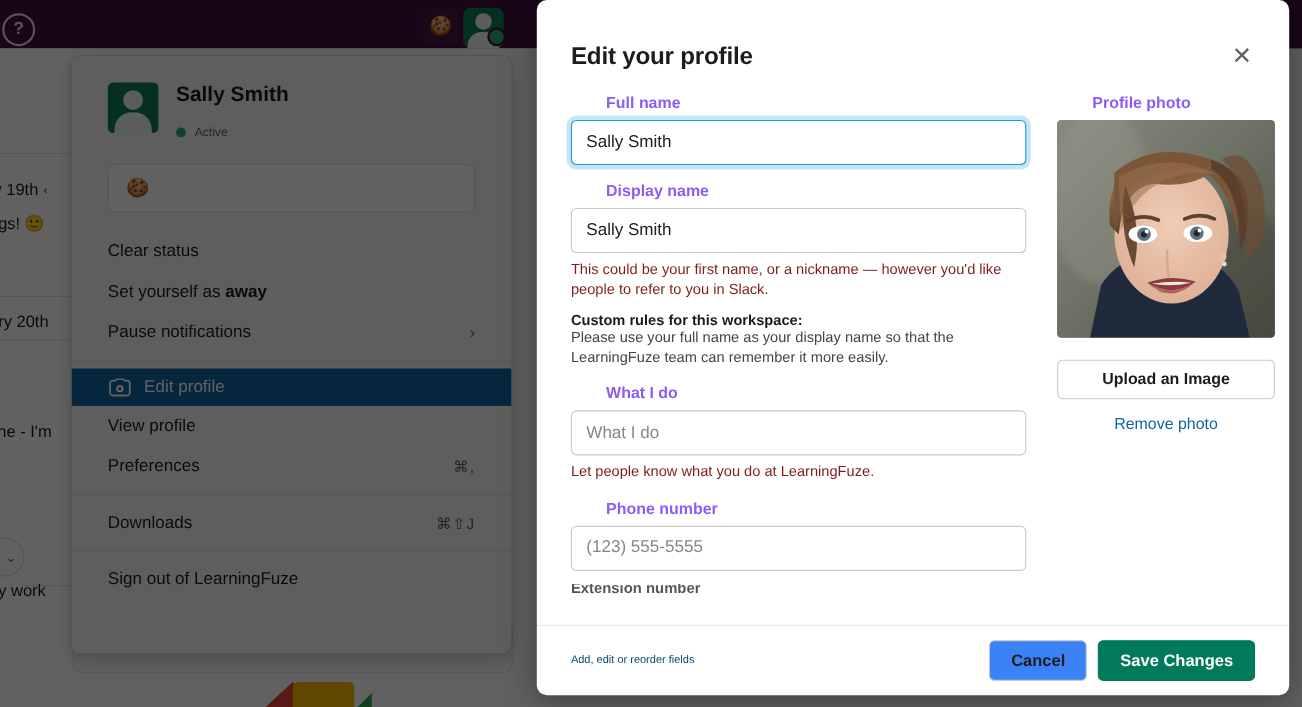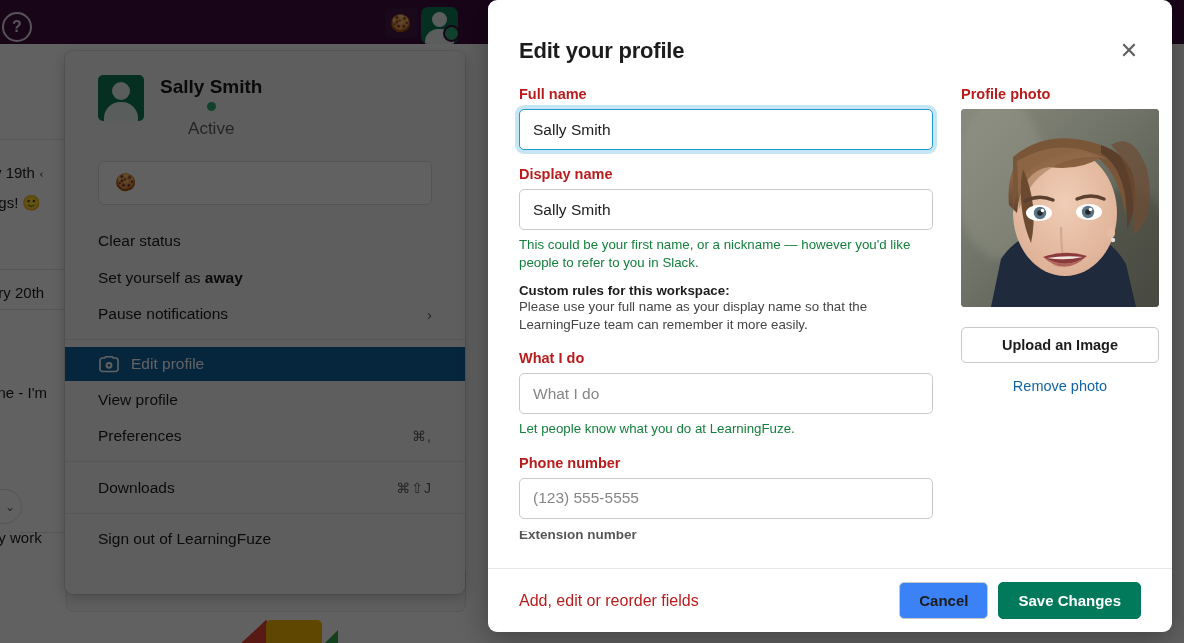--- a/index.html
+++ b/index.html
@@ -77,21 +77,21 @@
     position:absolute; left:65px; top:51px; width:400px; height:543px;
     background:#f8f8f8; border-radius:8px;
     box-shadow:0 0 0 1px rgba(0,0,0,.08), 0 4px 14px rgba(0,0,0,.22);
     overflow:hidden; z-index:5;
   }
   .menu-head { padding:24px 0 0 33px; display:flex; gap:16px; align-items:flex-start; }
   .menu-av { width:46px; height:46px; border-radius:5px; background:#0f7b58; position:relative; overflow:hidden; flex:none;}
   .menu-av .head { position:absolute; left:14px; top:7px; width:18px; height:18px; border-radius:50%; background:#e9f4ef;}
   .menu-av .body { position:absolute; left:6px; top:27px; width:34px; height:22px; border-radius:16px 16px 0 0; background:#e9f4ef;}
   .menu-name { font-size:19px; font-weight:bold; color:#1d1c1d; line-height:1.25; }
-  .menu-status { font-size:17px; color:#616061; display:flex; align-items:center; gap:8px; margin-top:3px;flex-direction:column;}
+  .menu-status { font-size:11px; color:#616061; display:flex; align-items:center; gap:8px; margin-top:16px;}
   .dot-active { width:9px; height:9px; border-radius:50%; background:#2bac76; display:inline-block;}
 
   .status-box {
     margin:22px 33px 0 33px; height:44px; background:#fff;
     border:1px solid #dddddd; border-radius:6px;
     display:flex; align-items:center; padding:0 16px; font-size:17px;
   }
   .mrow {
     height:36.5px; display:flex; align-items:center; padding:0 33px;
     font-size:15.5px; color:#1d1c1d; cursor:pointer; white-space:nowrap;
@@ -119,31 +119,31 @@
     display:flex; flex-direction:column; overflow:hidden;
   }
   .modal-head { padding:38px 30px 0 31px; display:flex; justify-content:space-between; align-items:flex-start; }
   .modal-title { font-size:22px; font-weight:bold; color:#1d1c1d; letter-spacing:-.2px;}
   .close-x { width:26px; height:26px; font-size:22px; color:#616061; line-height:1;
     display:flex; align-items:center; justify-content:center; cursor:pointer; font-weight:300;}
   .modal-body { flex:1; display:flex; padding:22px 31px 0 31px; gap:28px; overflow:hidden; position:relative; }
   .col-left { width:414px; flex:none; }
   .col-right { width:200px; flex:none; }
 
-  .flabel { font-size:14.5px; font-weight:bold; color:#b91c1c; margin-bottom:7px; }
+  .flabel { font-size:14.5px; font-weight:bold; color:#8b5cf6; margin-bottom:7px;margin-left:32px; }
   .finput {
     width:100%; height:41px; border:1px solid #c9c9c9; border-radius:5px;
     padding:0 13px; font-size:15.5px; color:#1d1c1d; font-family:inherit;
     background:#fff; outline:none;
   }
   .finput::placeholder { color:#868686; }
   .finput.focused {
     border:1px solid #1d9bd1; box-shadow:0 0 0 4px rgba(29,155,209,.25);
   }
-  .fhelp { font-size:13.3px; color:#15803d; line-height:1.38; margin-top:6px; }
+  .fhelp { font-size:13.3px; color:#7f1d1d; line-height:1.38; margin-top:6px; }
   .frules-title { font-size:13.3px; color:#1d1c1d; font-weight:bold; margin-top:10px;}
   .frules { font-size:13.3px; color:#454545; line-height:1.38; }
   .fgroup { margin-bottom:16px; }
   .cut-line { margin-top:12px; height:10px; overflow:hidden; position:relative;}
   .cut-line span { font-size:13.5px; font-weight:bold; color:#1d1c1d; display:block; margin-top:-4px; opacity:.75;}
 
   .photo {
     width:198px; height:198px; border-radius:4px; overflow:hidden; background:#6d7063; position:relative;
     margin-top:1px;
   }
@@ -155,21 +155,21 @@
   .remove-link {
     display:block; margin-top:15px; width:198px; text-align:center;
     color:#1264a3; font-size:14.5px; cursor:pointer;
   }
 
   .modal-foot {
     height:64px; flex:none; border-top:1px solid #e8e8e8;
     display:flex; align-items:center; justify-content:space-between;
     padding:0 31px;
   }
-  .foot-link { color:#b91c1c; font-size:16px; cursor:pointer; }
+  .foot-link { color:#0c4a6e; font-size:10px; cursor:pointer; }
   .foot-btns { display:flex; gap:10px; align-items:center;}
   .btn {
     height:37px; border-radius:5px; font-size:15px; font-weight:bold;
     font-family:inherit; cursor:pointer; padding:0 19px;
   }
   .btn-cancel { background:#3b82f6; border:1px solid #c9c9c9; color:#1d1c1d; }
   .btn-save { background:#007a5a; border:1px solid #007a5a; color:#fff; }
 </style>
 </head>
 <body>

